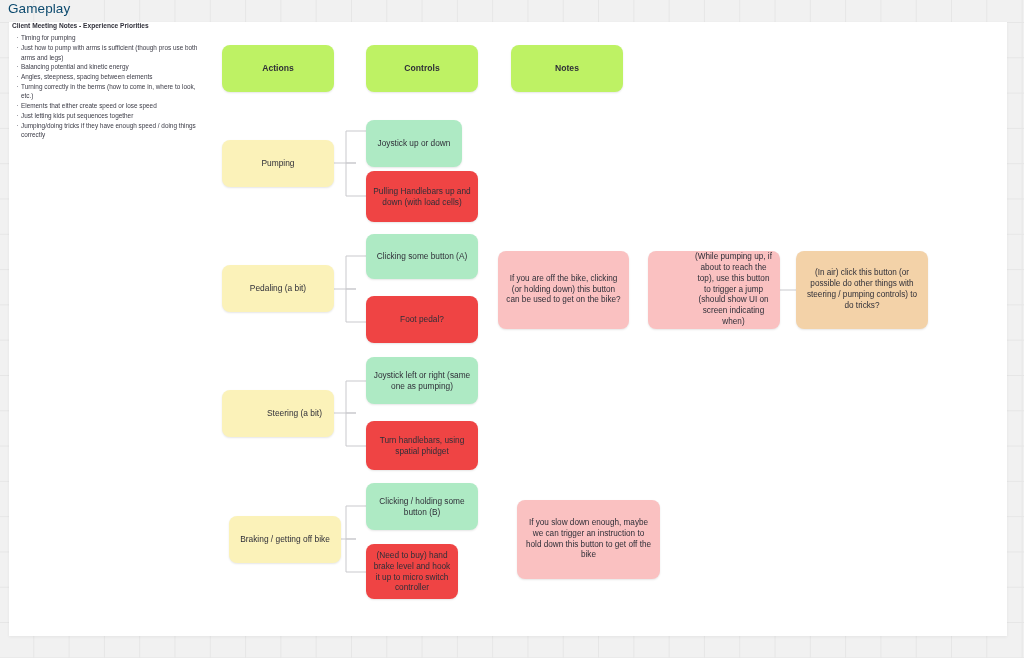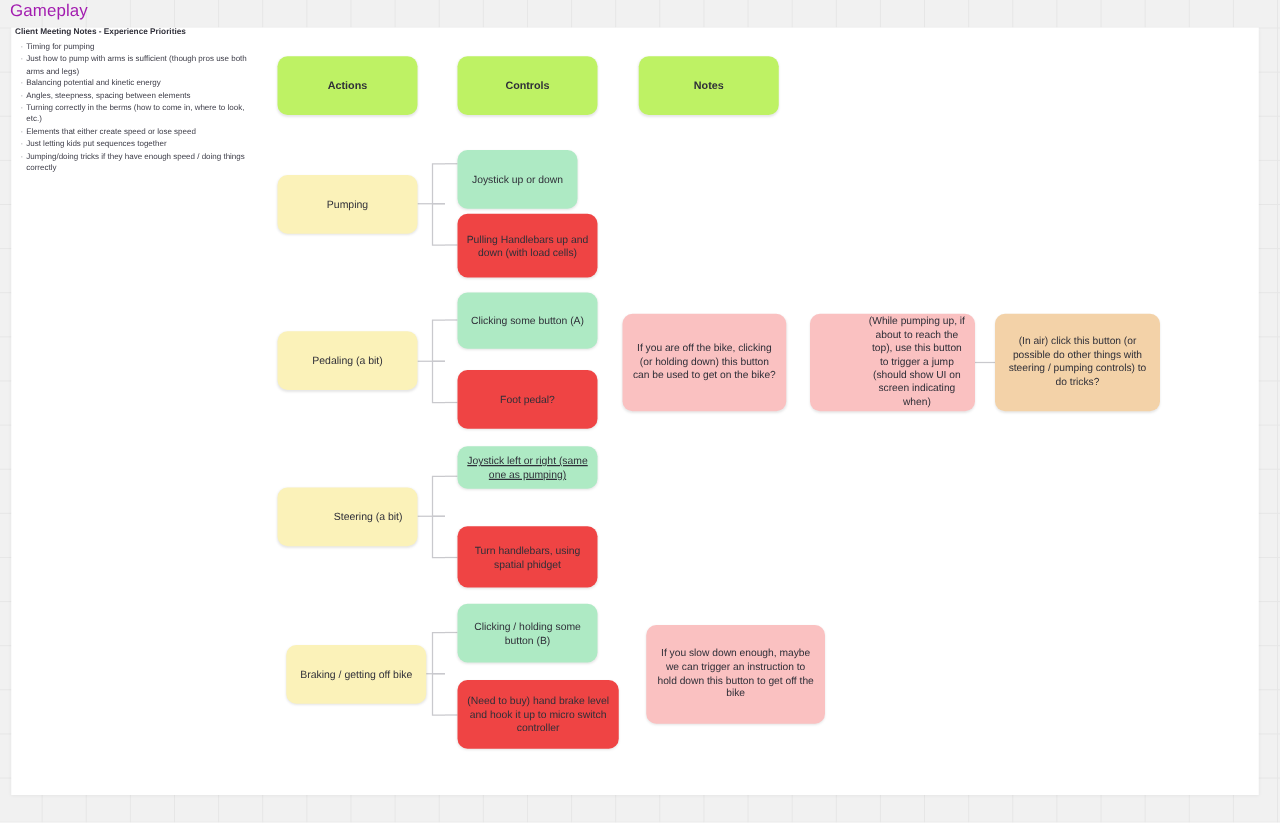--- a/index.html
+++ b/index.html
@@ -15,21 +15,21 @@
     background-color:#f1f1f1;
     background-image:
       linear-gradient(to right, #e6e6e6 1px, transparent 1px),
       linear-gradient(to bottom, #e6e6e6 1px, transparent 1px);
     background-size:35.3px 35.3px;
     background-position:-2px 22px;
   }
   
   #frame-title{
     position:absolute;left:8px;top:1px;
-    font-size:13.5px;color:#a21caf;letter-spacing:.1px;
+    font-size:13.5px;color:#0c4a6e;letter-spacing:.1px;
     white-space:nowrap;
   }
   
   #board{
     position:absolute;left:9px;top:22px;width:998px;height:614px;
     background:#ffffff;
     box-shadow:0 1px 3px rgba(0,0,0,.055);
   }
   
   #notes-panel{position:absolute;left:12px;top:22px;width:190px;}
@@ -145,22 +145,22 @@
 <div class="node act" style="left:222px;top:265px;width:112px;height:47px;">Pedaling (a bit)</div>
 <div class="node act" style="left:222px;top:390px;width:112px;height:47px;padding-left:40px;">Steering (a bit)</div>
 <div class="node act" style="left:229px;top:516px;width:112px;height:47px;">Braking / getting off bike</div>
 
 <div class="node ctl-g" style="left:366px;top:120px;width:96px;height:47px;">Joystick up or down</div>
 <div class="node ctl-b" style="left:366px;top:171px;width:112px;height:51px;">Pulling Handlebars up and down (with load cells)</div>
 
 <div class="node ctl-g" style="left:366px;top:234px;width:112px;height:45px;">Clicking some button (A)</div>
 <div class="node ctl-b" style="left:366px;top:296px;width:112px;height:47px;">Foot pedal?</div>
 
-<div class="node ctl-g" style="left:366px;top:357px;width:112px;height:34px;text-decoration:underline;">Joystick left or right (same one as pumping)</div>
+<div class="node ctl-g" style="left:366px;top:357px;width:112px;height:47px;">Joystick left or right (same one as pumping)</div>
 <div class="node ctl-b" style="left:366px;top:421px;width:112px;height:49px;">Turn handlebars, using spatial phidget</div>
 
 <div class="node ctl-g" style="left:366px;top:483px;width:112px;height:47px;">Clicking / holding some button (B)</div>
-<div class="node ctl-b" style="left:366px;top:544px;width:129px;height:55px;">(Need to buy) hand brake level and hook it up to micro switch controller</div>
+<div class="node ctl-b" style="left:366px;top:544px;width:92px;height:55px;">(Need to buy) hand brake level and hook it up to micro switch controller</div>
 
 <div class="node note-pink" style="left:498px;top:251px;width:131px;height:78px;">If you are off the bike, clicking (or holding down) this button can be used to get on the bike?</div>
 <div class="node note-pink" style="left:648px;top:251px;width:132px;height:78px;padding-left:46px;">(While pumping up, if about to reach the top), use this button to trigger a jump (should show UI on screen indicating when)</div>
 <div class="node note-orange" style="left:796px;top:251px;width:132px;height:78px;">(In air) click this button (or possible do other things with steering / pumping controls) to do tricks?</div>
 <div class="node note-pink" style="left:517px;top:500px;width:143px;height:79px;">If you slow down enough, maybe we can trigger an instruction to hold down this button to get off the bike</div>
 
 </body></html>

